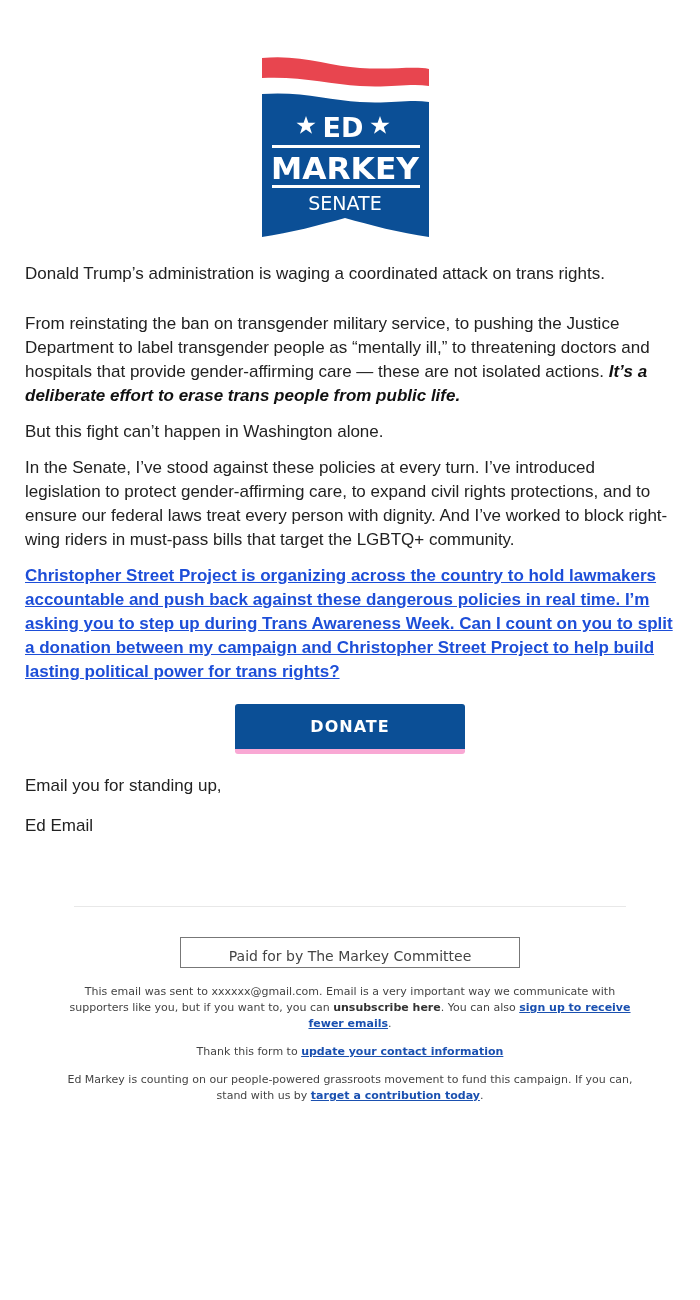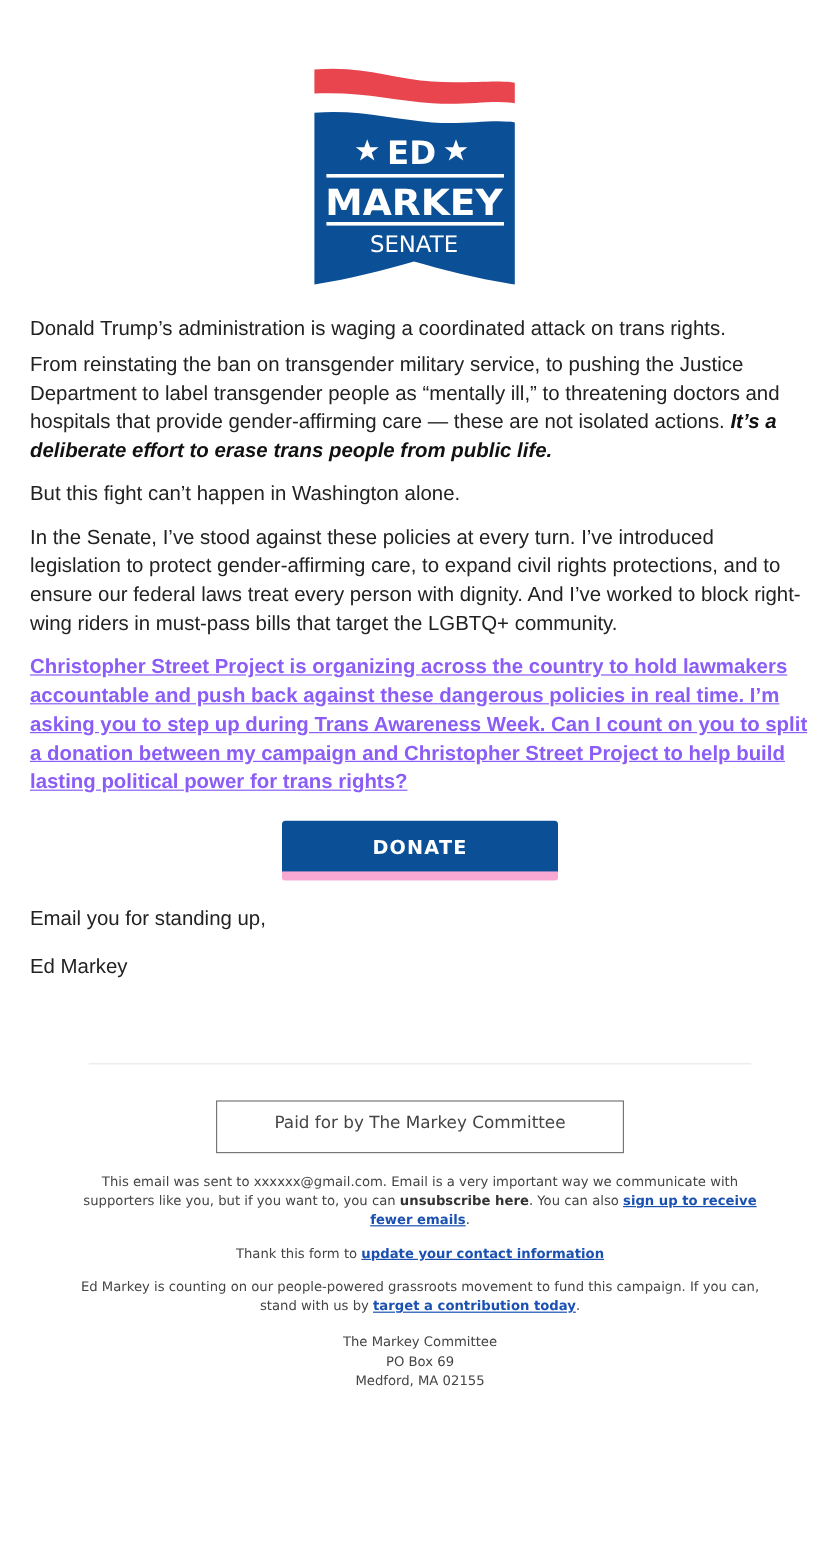--- a/index.html
+++ b/index.html
@@ -9,44 +9,44 @@
     .logo { position: absolute; left: 260px; top: 56px; width: 171px; height: 183px; }
     .body-text {
       padding: 0 25px;
       font-family: "Liberation Sans", sans-serif;
       font-size: 17px;
       line-height: 24px;
       color: #222222;
     }
     .body-text p { margin: 0 0 12px 0; }
     .body-text p.greeting { margin-top: 36px; margin-bottom: 15px; }
-    .body-text p.intro { margin-bottom: 6px; }
+    .body-text p.intro { margin-bottom: 26px; }
     .body-text em.strong { font-weight: bold; font-style: italic; color: #111; }
     .body-text a.cta-link {
-      color: #8b5cf6; font-weight: bold; text-decoration: underline;
+      color: #1d4ed8; font-weight: bold; text-decoration: underline;
     }
     .donate-row { text-align: center; margin: 20px 0 20px 0; }
     .donate-btn {
       display: inline-block; width: 230px; height: 46px; line-height: 46px;
       background: #0b4f96; color: #fff; font-family: "DejaVu Sans", sans-serif;
       font-weight: bold; font-size: 16px; letter-spacing: 1px;
-      border-radius: 3px; border-bottom: 8px solid #f9a8d4;
+      border-radius: 3px; border-bottom: 5px solid #f9a8d4;
       text-decoration: none; box-sizing: border-box;
       height: 50px;
     }
     .sign p { margin: 0 0 16px 0; }
     .footer {
       margin-top: 68px;
       font-family: "DejaVu Sans", sans-serif;
       font-size: 11px; line-height: 16px; color: #444;
       text-align: center;
     }
     .footer hr { border: none; border-top: 1px solid #e8e8e8; width: 552px; margin: 0 auto; }
     .paid-box {
-      width: 340px; height: 44px; line-height: 36px;
+      width: 340px; height: 31px; line-height: 36px;
       border: 1px solid #777; margin: 30px auto 16px auto;
       font-size: 14px; color: #444; box-sizing: border-box;
     }
     .footer p { margin: 11px 0 12px 0; padding: 0 60px; }
     .footer a { color: #1a50b0; font-weight: bold; text-decoration: underline; }
     .footer b { font-weight: bold; color: #333; }
     .address { margin-top: 14px; }
     .address div { line-height: 16px; }
   </style>
 </head>
@@ -81,30 +81,25 @@
     <p>But this fight can’t happen in Washington alone.</p>
     <p>In the Senate, I’ve stood against these policies at every turn. I’ve introduced legislation to protect gender-affirming care, to expand civil rights protections, and to ensure our federal laws treat every person with dignity. And I’ve worked to block right-wing riders in must-pass bills that target the LGBTQ+ community.</p>
     <p><a class="cta-link" href="#">Christopher Street Project is organizing across the country to hold lawmakers accountable and push back against these dangerous policies in real time. I’m asking you to step up during Trans Awareness Week. Can I count on you to split a donation between my campaign and Christopher Street Project to help build lasting political power for trans rights?</a></p>
 
     <div class="donate-row">
       <a class="donate-btn" href="#">DONATE</a>
     </div>
 
     <div class="sign">
       <p>Email you for standing up,</p>
-      <p>Ed Markey</p>
+      <p>Ed Email</p>
     </div>
   </div>
 
   <div class="footer">
     <hr>
     <div class="paid-box">Paid for by The Markey Committee</div>
     <p><span>This email was sent to xxxxxx@gmail.com. Email is a very important way we communicate with supporters like you, but if you want to, you can </span><b>unsubscribe here</b><span>. You can also </span><a href="#">sign up to receive fewer emails</a><span>.</span></p>
     <p><span>Thank this form to </span><a href="#">update your contact information</a></p>
     <p><span>Ed Markey is counting on our people-powered grassroots movement to fund this campaign. If you can, stand with us by </span><a href="#">target a contribution today</a><span>.</span></p>
-    <div class="address">
-      <div>The Markey Committee</div>
-      <div>PO Box 69</div>
-      <div>Medford, MA 02155</div>
-    </div>
   </div>
 
 </div>
 
 </body></html>

